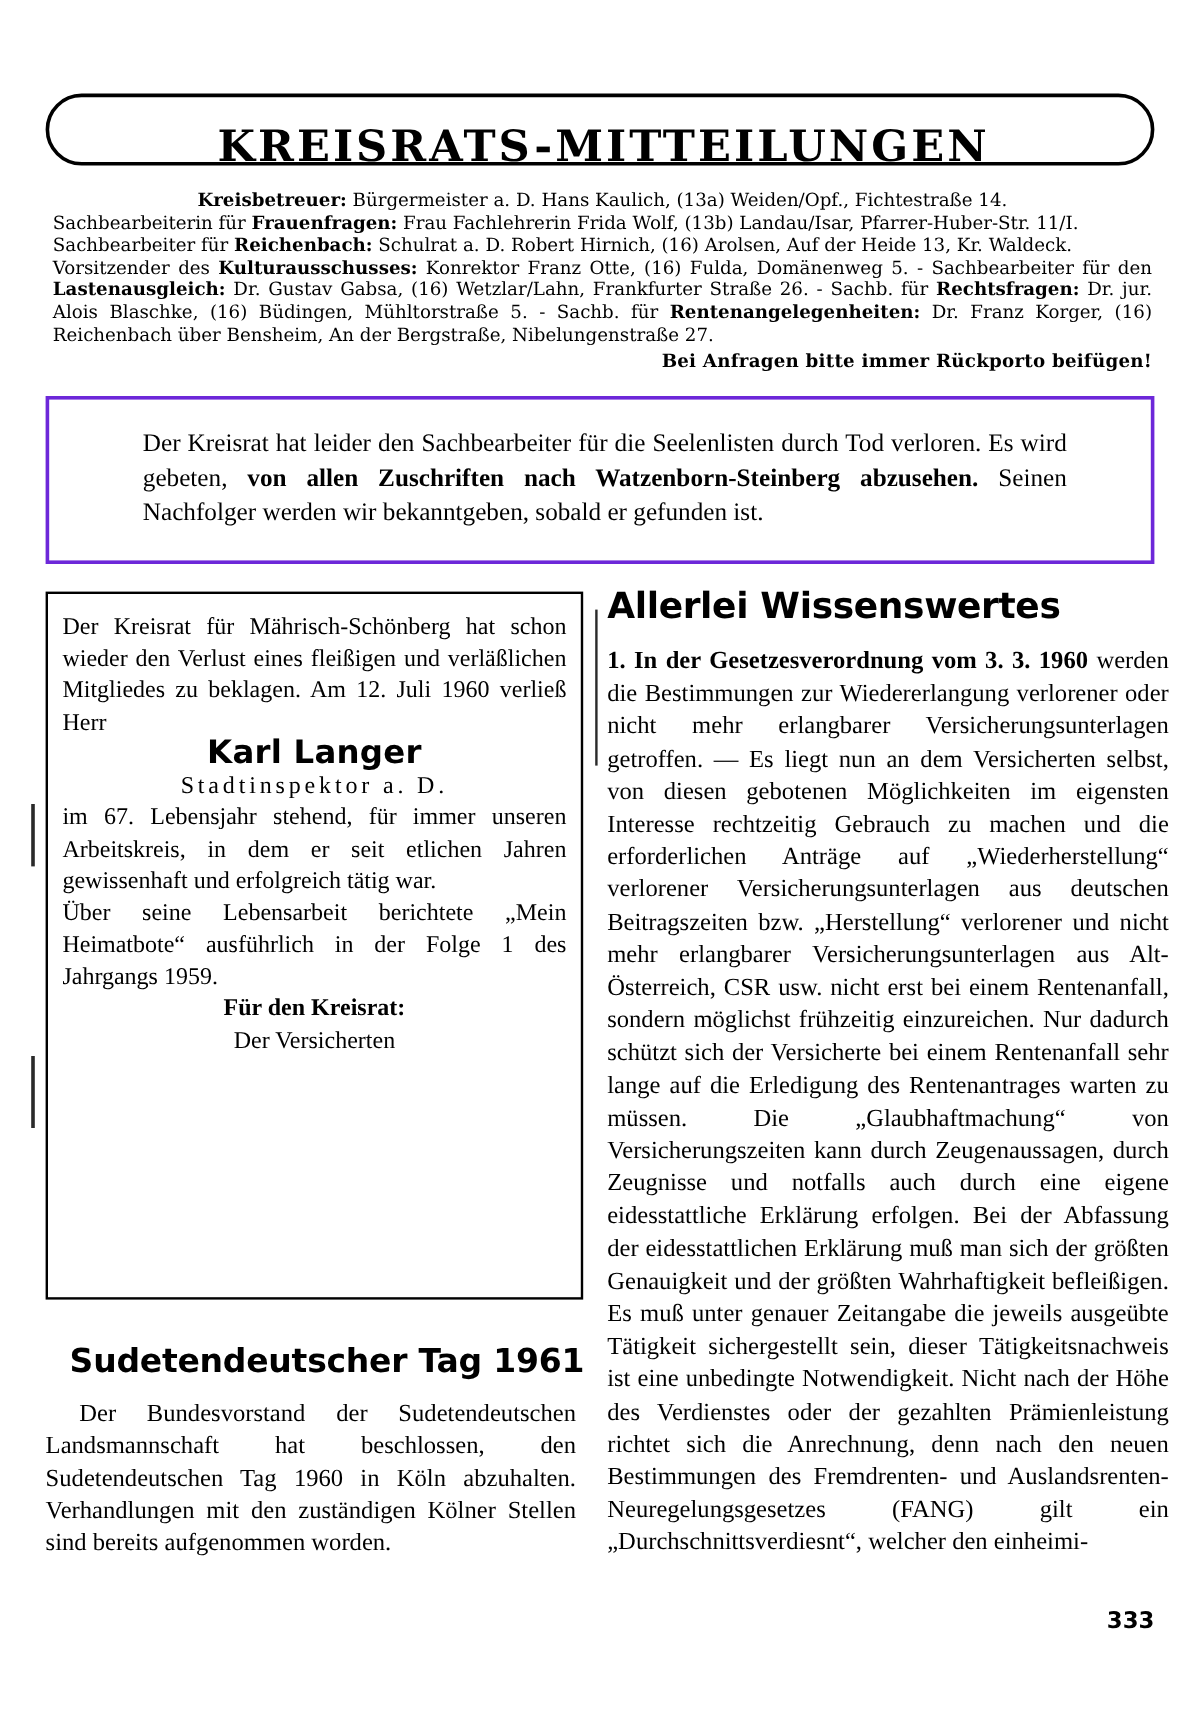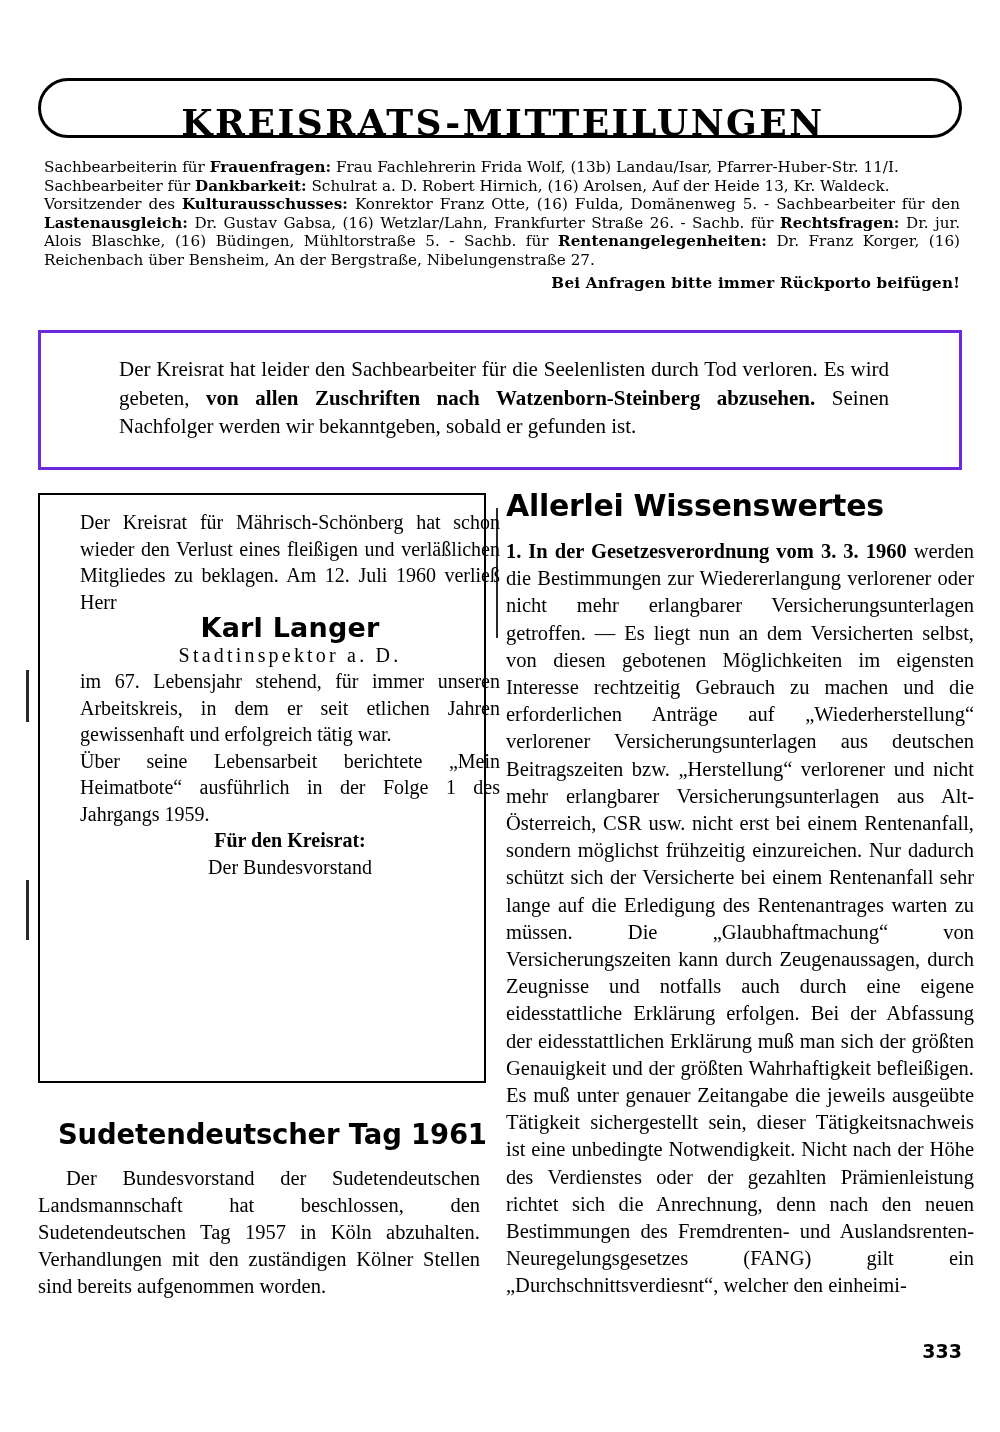--- a/index.html
+++ b/index.html
@@ -111,21 +111,20 @@
   }
   .obit-inner {
     position: absolute;
     left: 12px;
     top: 14px;
     width: 420px;
     font-size: 20px;
     line-height: 26.5px;
     text-align: justify;
     color: #000;
-    margin-left: 28px;
   }
   .obit-inner p { margin: 0 0 0 0; }
   .obit-name {
     text-align: center;
     font-family: "DejaVu Sans", sans-serif;
     font-weight: bold;
     font-size: 27px;
     margin: 11px 0 4px 0;
     letter-spacing: 0.2px;
   }
@@ -220,45 +219,46 @@
 
   <div class="edge-mark" style="left:26px; top:670px; width:3px; height:52px;"></div>
   <div class="edge-mark" style="left:26px; top:880px; width:3px; height:60px;"></div>
   <div class="edge-mark" style="left:496px; top:508px; width:2px; height:130px;"></div>
 
   <div class="masthead">
     <div class="masthead-title">KREISRATS-MITTEILUNGEN</div>
   </div>
 
   <div class="officials">
+    <p class="first-line"><b>Kreisbetreuer:</b> Bürgermeister a. D. Hans Kaulich, (13a) Weiden/Opf., Fichtestraße 14.</p>
     <p>Sachbearbeiterin für <b>Frauenfragen:</b> Frau Fachlehrerin Frida Wolf, (13b) Landau/Isar, Pfarrer-Huber-Str. 11/I.</p>
-    <p>Sachbearbeiter für <b>Dankbarkeit:</b> Schulrat a. D. Robert Hirnich, (16) Arolsen, Auf der Heide 13, Kr. Waldeck.</p>
+    <p>Sachbearbeiter für <b>Reichenbach:</b> Schulrat a. D. Robert Hirnich, (16) Arolsen, Auf der Heide 13, Kr. Waldeck.</p>
     <p>Vorsitzender des <b>Kulturausschusses:</b> Konrektor Franz Otte, (16) Fulda, Domänenweg 5. - Sachbearbeiter für den <b>Lastenausgleich:</b> Dr. Gustav Gabsa, (16) Wetzlar/Lahn, Frankfurter Straße 26. - Sachb. für <b>Rechtsfragen:</b> Dr. jur. Alois Blaschke, (16) Büdingen, Mühltorstraße 5. - Sachb. für <b>Rentenangelegenheiten:</b> Dr. Franz Korger, (16) Reichenbach über Bensheim, An der Bergstraße, Nibelungenstraße 27.</p>
     <p class="note">Bei Anfragen bitte immer Rückporto beifügen!</p>
   </div>
 
   <div class="notice-box">
     <div class="notice-text">Der Kreisrat hat leider den Sachbearbeiter für die Seelenlisten durch Tod verloren. Es wird gebeten, <b>von allen Zuschriften nach Watzenborn-Steinberg abzusehen.</b> Seinen Nachfolger werden wir bekanntgeben, sobald er gefunden ist.</div>
   </div>
 
   <div class="obit-box">
     <div class="obit-inner">
       <p>Der Kreisrat für Mährisch-Schönberg hat schon wieder den Verlust eines fleißigen und verläßlichen Mitgliedes zu beklagen. Am 12. Juli 1960 verließ Herr</p>
       <p class="obit-name">Karl Langer</p>
       <p class="obit-role">Stadtinspektor a. D.</p>
       <p>im 67. Lebensjahr stehend, für immer unseren Arbeitskreis, in dem er seit etlichen Jahren gewissenhaft und erfolgreich tätig war.</p>
       <p>Über seine Lebensarbeit berichtete „Mein Heimatbote“ ausführlich in der Folge 1 des Jahrgangs 1959.</p>
       <p class="obit-sign">Für den Kreisrat:</p>
-      <p class="obit-sign2">Der Bundesvorstand</p>
+      <p class="obit-sign2">Der Versicherten</p>
     </div>
   </div>
 
   <div class="sd-head">Sudetendeutscher Tag 1961</div>
   <div class="sd-body">
-    <p>Der Bundesvorstand der Sudetendeutschen Landsmannschaft hat beschlossen, den Sudetendeutschen Tag 1957 in Köln abzuhalten. Verhandlungen mit den zuständigen Kölner Stellen sind bereits aufgenommen worden.</p>
+    <p>Der Bundesvorstand der Sudetendeutschen Landsmannschaft hat beschlossen, den Sudetendeutschen Tag 1960 in Köln abzuhalten. Verhandlungen mit den zuständigen Kölner Stellen sind bereits aufgenommen worden.</p>
   </div>
 
   <div class="al-head">Allerlei Wissenswertes</div>
   <div class="al-body">
     <p><b>1. In der Gesetzesverordnung vom 3. 3. 1960</b><span> werden die Bestimmungen zur Wiedererlangung verlorener oder nicht mehr erlangbarer Versicherungsunterlagen getroffen. — Es liegt nun an dem Versicherten selbst, von diesen gebotenen Möglichkeiten im eigensten Interesse rechtzeitig Gebrauch zu machen und die erforderlichen Anträge auf „Wiederherstellung“ verlorener Versicherungsunterlagen aus deutschen Beitragszeiten bzw. „Herstellung“ verlorener und nicht mehr erlangbarer Versicherungsunterlagen aus Alt-Österreich, CSR usw. nicht erst bei einem Rentenanfall, sondern möglichst frühzeitig einzureichen. Nur dadurch schützt sich der Versicherte bei einem Rentenanfall sehr lange auf die Erledigung des Rentenantrages warten zu müssen. Die „Glaubhaftmachung“ von Versicherungszeiten kann durch Zeugenaussagen, durch Zeugnisse und notfalls auch durch eine eigene eidesstattliche Erklärung erfolgen. Bei der Abfassung der eidesstattlichen Erklärung muß man sich der größten Genauigkeit und der größten Wahrhaftigkeit befleißigen. Es muß unter genauer Zeitangabe die jeweils ausgeübte Tätigkeit sichergestellt sein, dieser Tätigkeitsnachweis ist eine unbedingte Notwendigkeit. Nicht nach der Höhe des Verdienstes oder der gezahlten Prämienleistung richtet sich die Anrechnung, denn nach den neuen Bestimmungen des Fremdrenten- und Auslandsrenten-Neuregelungsgesetzes (FANG) gilt ein „Durchschnittsverdiesnt“, welcher den einheimi-</span></p>
   </div>
 
   <div class="page-number">333</div>
 
 </div>

